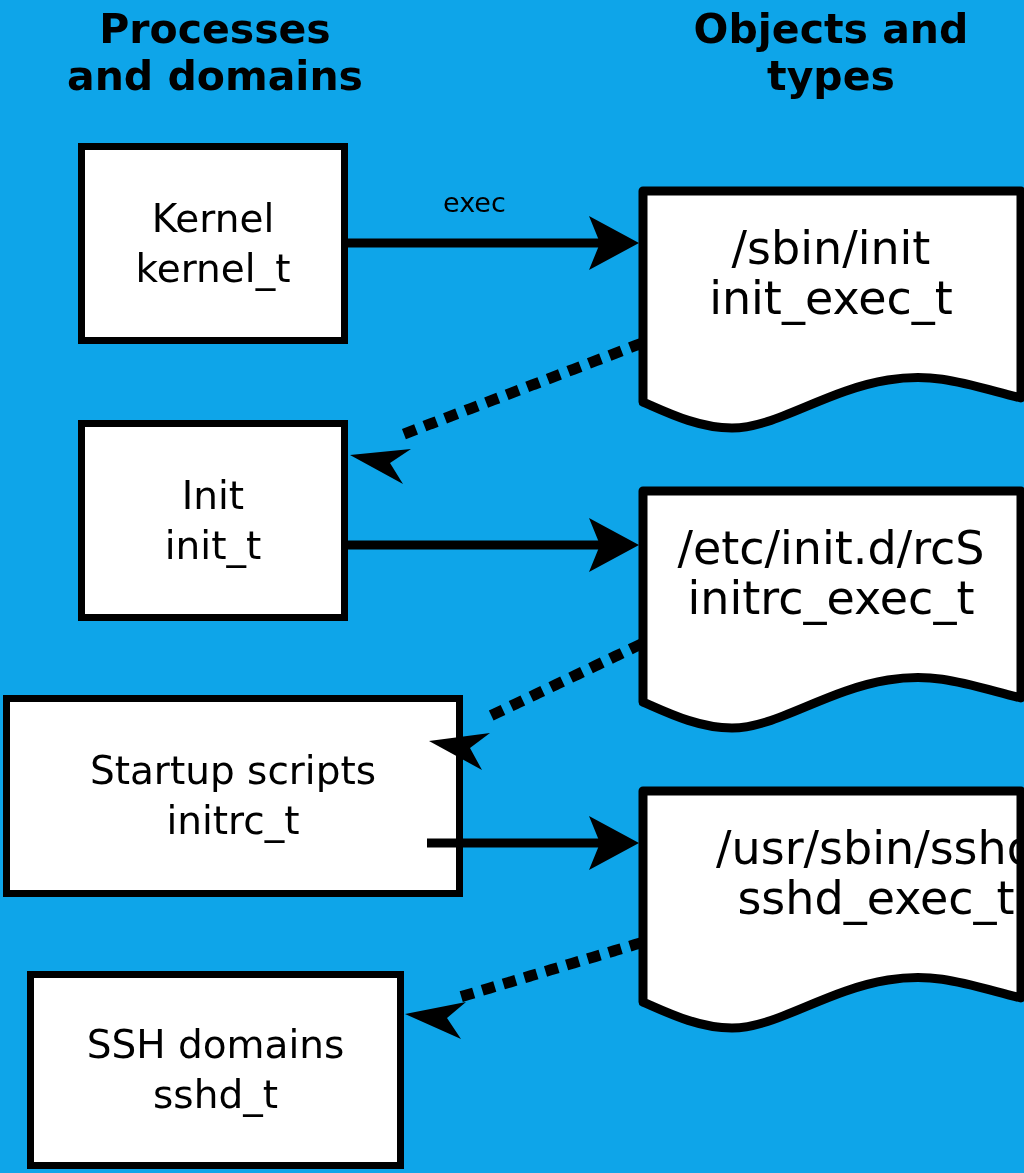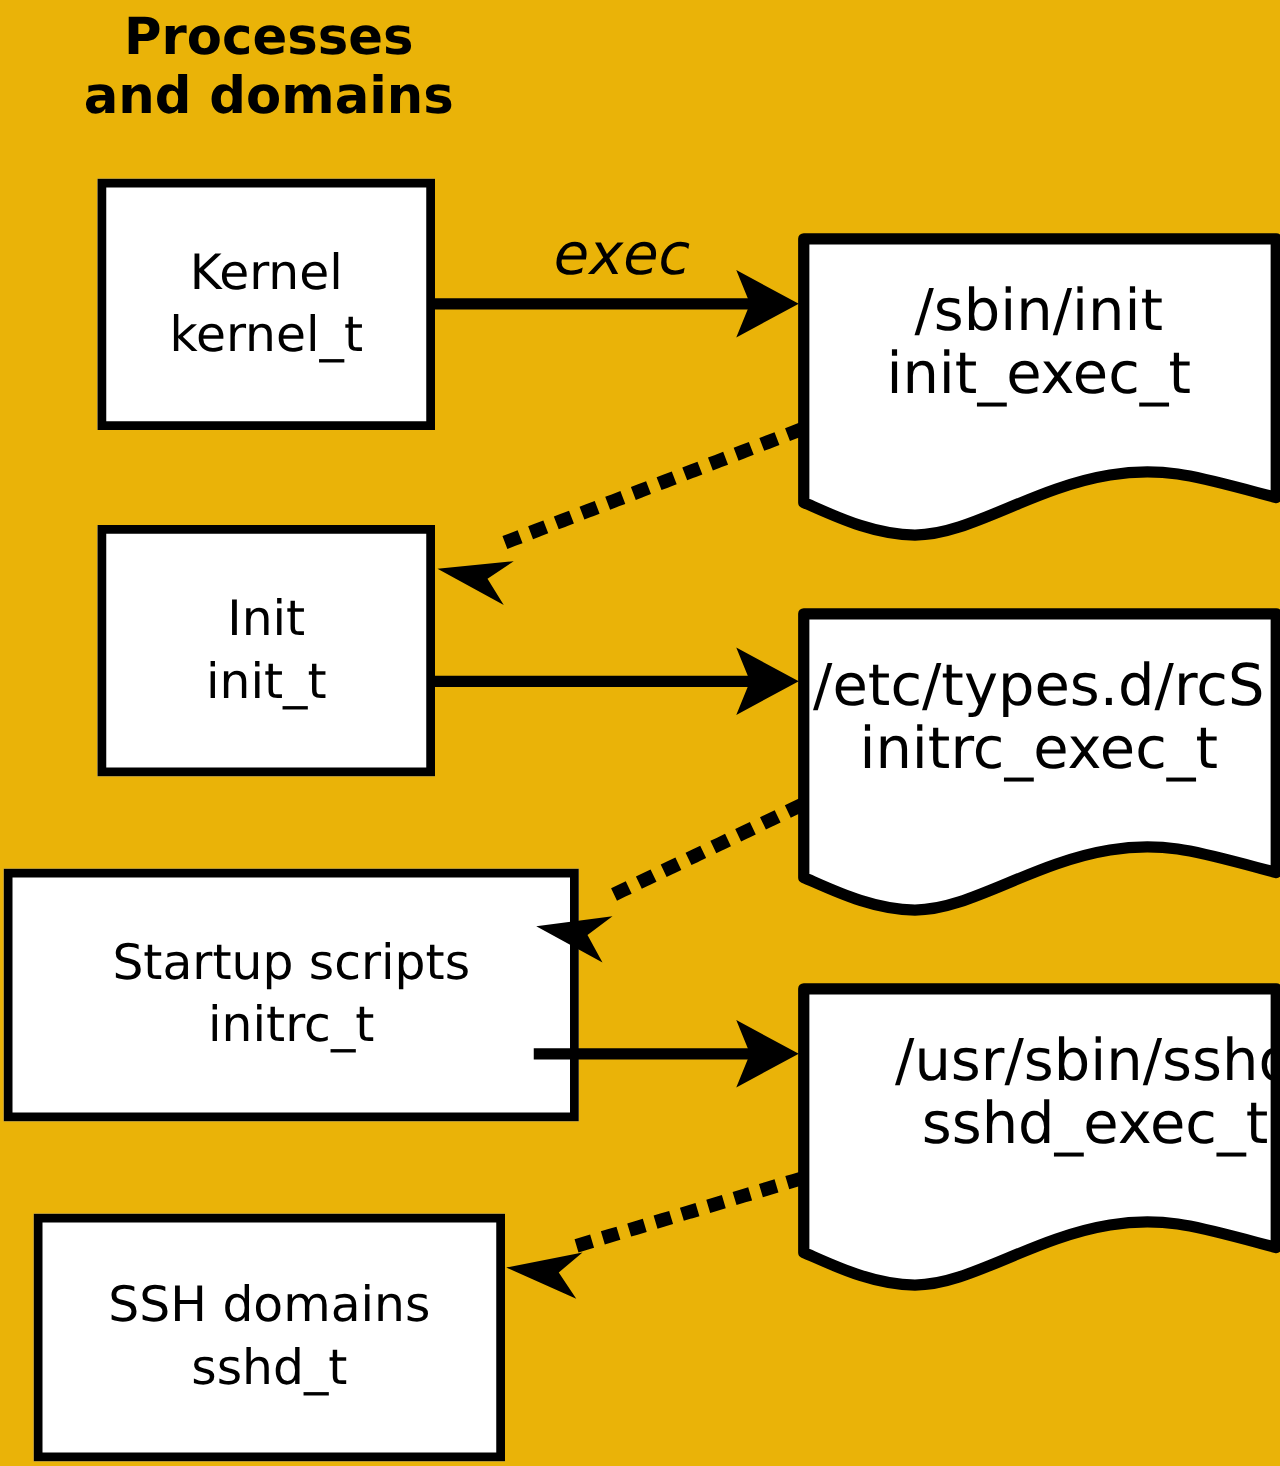--- a/index.html
+++ b/index.html
@@ -7,21 +7,21 @@
     padding: 0;
     background: #ffffff;
   }
   body {
     font-family: "DejaVu Sans", sans-serif;
   }
   #canvas {
     position: relative;
     width: 1024px;
     height: 1173px;
-    background: #eab308;
+    background: #0ea5e9;
     overflow: hidden;
   }
   .col-header {
     position: absolute;
     font-weight: bold;
     font-size: 41px;
     line-height: 47px;
     color: #000000;
     text-align: center;
     white-space: pre-line;
@@ -61,34 +61,35 @@
 
   .edge-layer {
     position: absolute;
     left: 0; top: 0;
     width: 1024px;
     height: 1173px;
     pointer-events: none;
   }
   .edge-label {
     position: absolute;
-    font-size: 46px;
+    font-size: 27px;
     line-height: 42px;
     color: #000000;
     white-space: nowrap;
-    font-style: italic;
   }
 </style>
 </head>
 <body>
 
 <div id="canvas">
 
   <div class="col-header" id="header-left">Processes
 and domains</div>
+  <div class="col-header" id="header-right">Objects and
+types</div>
 
   <div class="proc-box" style="left:78px; top:420px; width:270px; height:201px;">
     <div class="lines">Init
 init_t</div>
   </div>
 
   <div class="proc-box" style="left:78px; top:143px; width:270px; height:201px;">
     <div class="lines">Kernel
 kernel_t</div>
   </div>
@@ -109,21 +110,21 @@
     </svg>
   </div>
   <div class="doc-label" style="left:640px; top:223px; width:382px;">/sbin/init
 init_exec_t</div>
 
   <div class="doc-shape" style="left:636px; top:484px;">
     <svg width="392" height="252" viewBox="0 0 392 252" aria-hidden="true">
       <path d="M7,7 L385,7 L385,214 C330,200 300,188 252,196 C190,206 140,244 96,244 C62,244 30,228 7,218 Z" fill="#ffffff" stroke="#000000" stroke-width="9" stroke-linejoin="round" stroke-linecap="round"></path>
     </svg>
   </div>
-  <div class="doc-label" style="left:640px; top:523px; width:382px;">/etc/types.d/rcS
+  <div class="doc-label" style="left:640px; top:523px; width:382px;">/etc/init.d/rcS
 initrc_exec_t</div>
 
   <div class="doc-shape" style="left:636px; top:784px;">
     <svg width="392" height="252" viewBox="0 0 392 252" aria-hidden="true">
       <path d="M7,7 L385,7 L385,214 C330,200 300,188 252,196 C190,206 140,244 96,244 C62,244 30,228 7,218 Z" fill="#ffffff" stroke="#000000" stroke-width="9" stroke-linejoin="round" stroke-linecap="round"></path>
     </svg>
   </div>
   <div class="doc-label" style="left:640px; top:823px; width:382px;padding-left:45px;">/usr/sbin/sshd
 sshd_exec_t</div>
 

